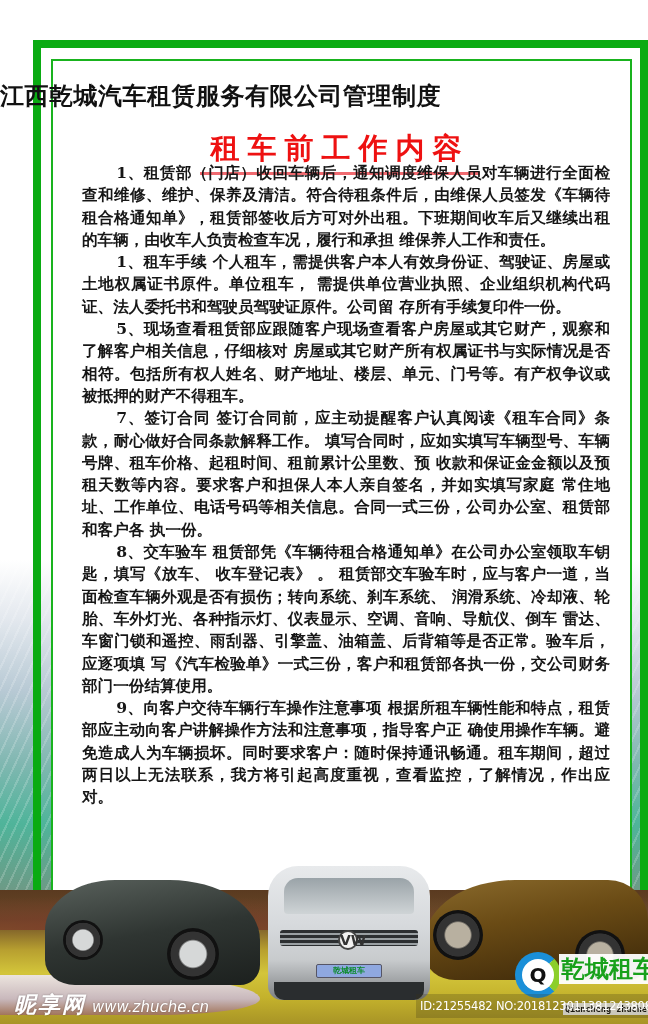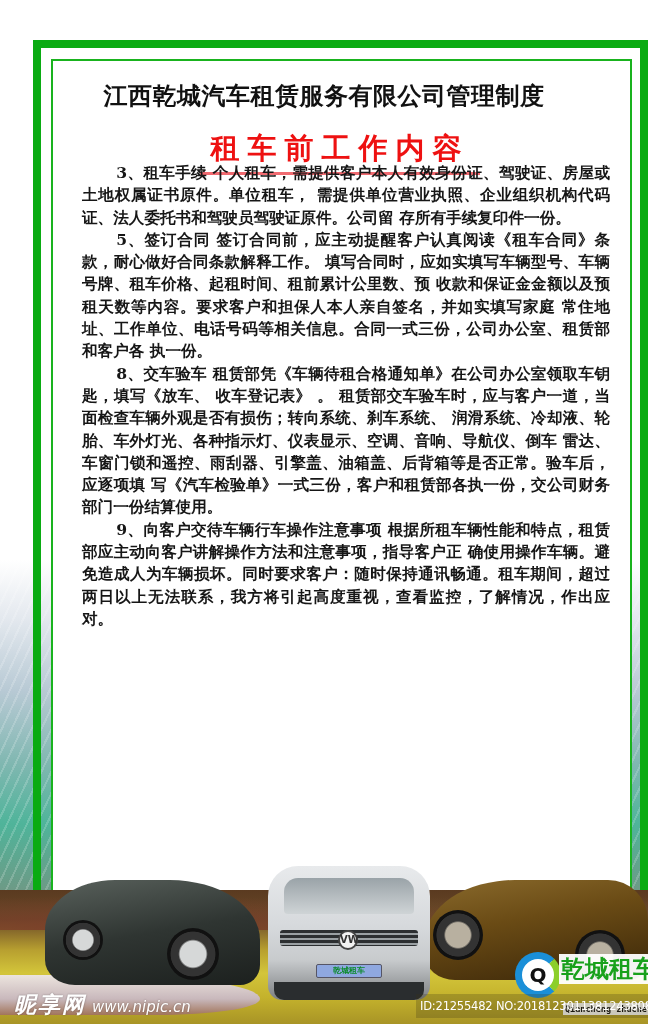--- a/index.html
+++ b/index.html
@@ -20,21 +20,21 @@
   .frame-outer {
     position:absolute; left:33px; top:40px; width:615px; height:860px;
     border:8px solid #0aab12; border-bottom:none;
   }
   .frame-inner {
     position:absolute; left:51px; top:59px; width:581px; height:841px;
     border:2px solid #19b31e; border-bottom:none; background:#ffffff;
   }
 
   .title {
-    position:absolute; left:0; top:80px; width:648px; text-align:center;
+    position:absolute; left:0; top:80px; width:648px; text-align:left;
     font-size:24px; font-weight:bold; color:#111; letter-spacing:0.5px;
   }
   .subtitle {
     position:absolute; left:200px; top:129px; width:280px; text-align:center;
     font-family:"DejaVu Sans", "Liberation Sans", sans-serif;
     font-size:29px; font-weight:bold; color:#ee1111; letter-spacing:8px;
     padding-bottom:3px;
     border-bottom:3px solid #f06a70;
   }
 
@@ -86,21 +86,21 @@
     border-radius:14px 14px 4px 4px;
   }
   .car-center .grille {
     position:absolute; left:12px; top:64px; width:138px; height:16px;
     background:repeating-linear-gradient(180deg, #2c2f31 0 3px, #9aa0a3 3px 5px);
     border-radius:3px;
   }
   .car-center .badge {
     position:absolute; left:70px; top:64px; width:20px; height:20px; border-radius:50%;
     background:#f2f2f2; border:2px solid #444; font-family:"DejaVu Sans", sans-serif;
-    font-size:10px; font-weight:bold; color:#333; text-align:center; line-height:16px;
+    font-size:14px; font-weight:bold; color:#333; text-align:center; line-height:16px;
   }
   .car-center .plate {
     position:absolute; left:48px; top:98px; width:66px; height:14px;
     background:#8fa8e0; border:1px solid #556; border-radius:2px;
     font-family:"DejaVu Sans", sans-serif; font-size:8px; font-weight:bold; color:#0a8a2a;
     text-align:center; line-height:12px;
   }
   .car-center .bumper {
     position:absolute; left:6px; top:116px; width:150px; height:18px;
     background:#2a2d2f; border-radius:0 0 10px 10px;
@@ -146,22 +146,24 @@
 
 <div class="side-bg"></div>
 
 <div class="frame-outer"></div>
 <div class="frame-inner"></div>
 
 <h1 class="title">江西乾城汽车租赁服务有限公司管理制度</h1>
 <h2 class="subtitle">租车前工作内容</h2>
 
 <div class="content">
-  <p>3、租车手续 个人租车，需提供客户本人有效身份证、驾驶证、房屋或土地权属证书原件。单位租车， 需提供单位营业执照、企业组织机构代码证、法人委托书和驾驶员驾驶证原件。公司留 存所有手续复印件一份。</p>
-  <p>5、签订合同 签订合同前，应主动提醒客户认真阅读《租车合同》条款，耐心做好合同条款解释工作。 填写合同时，应如实填写车辆型号、车辆号牌、租车价格、起租时间、租前累计公里数、预 收款和保证金金额以及预租天数等内容。要求客户和担保人本人亲自签名，并如实填写家庭 常住地址、工作单位、电话号码等相关信息。合同一式三份，公司办公室、租赁部和客户各 执一份。</p>
+  <p>1、租赁部（门店）收回车辆后，通知调度维保人员对车辆进行全面检查和维修、维护、保养及清洁。符合待租条件后，由维保人员签发《车辆待租合格通知单》，租赁部签收后方可对外出租。下班期间收车后又继续出租的车辆，由收车人负责检查车况，履行和承担 维保养人工作和责任。</p>
+  <p>1、租车手续 个人租车，需提供客户本人有效身份证、驾驶证、房屋或土地权属证书原件。单位租车， 需提供单位营业执照、企业组织机构代码证、法人委托书和驾驶员驾驶证原件。公司留 存所有手续复印件一份。</p>
+  <p>5、现场查看租赁部应跟随客户现场查看客户房屋或其它财产，观察和了解客户相关信息，仔细核对 房屋或其它财产所有权属证书与实际情况是否相符。包括所有权人姓名、财产地址、楼层、单元、门号等。有产权争议或被抵押的财产不得租车。</p>
+  <p>7、签订合同 签订合同前，应主动提醒客户认真阅读《租车合同》条款，耐心做好合同条款解释工作。 填写合同时，应如实填写车辆型号、车辆号牌、租车价格、起租时间、租前累计公里数、预 收款和保证金金额以及预租天数等内容。要求客户和担保人本人亲自签名，并如实填写家庭 常住地址、工作单位、电话号码等相关信息。合同一式三份，公司办公室、租赁部和客户各 执一份。</p>
   <p>8、交车验车 租赁部凭《车辆待租合格通知单》在公司办公室领取车钥匙，填写《放车、 收车登记表》 。 租赁部交车验车时，应与客户一道，当面检查车辆外观是否有损伤；转向系统、刹车系统、 润滑系统、冷却液、轮胎、车外灯光、各种指示灯、仪表显示、空调、音响、导航仪、倒车 雷达、车窗门锁和遥控、雨刮器、引擎盖、油箱盖、后背箱等是否正常。验车后，应逐项填 写《汽车检验单》一式三份，客户和租赁部各执一份，交公司财务部门一份结算使用。</p>
   <p>9、向客户交待车辆行车操作注意事项 根据所租车辆性能和特点，租赁部应主动向客户讲解操作方法和注意事项，指导客户正 确使用操作车辆。避免造成人为车辆损坏。同时要求客户：随时保持通讯畅通。租车期间，超过两日以上无法联系，我方将引起高度重视，查看监控，了解情况，作出应对。</p>
 </div>
 
 <div class="scene"></div>
 <div class="puddle"></div>
 
 <div class="car car-left">
   <span class="wheel" style="left:122px; top:48px;"></span>
   <span class="wheel" style="left:18px; top:40px; width:40px; height:40px;"></span>
@@ -180,15 +182,15 @@
   <div class="bumper"></div>
 </div>
 
 <div class="logo">
   <div class="logo-q">Q</div>
   <div class="logo-cn">乾城租车</div>
   <div class="logo-en">Qiancheng zhuche</div>
 </div>
 
 <div class="wm-site">
-  <span class="cn">昵享网</span><span class="url">www.nipic.cn</span>
+  <span class="cn">昵享网</span><span class="url">www.zhuche.cn</span>
 </div>
 <div class="wm-id">ID:21255482 NO:20181230113812438084</div>
 
 </body></html>

